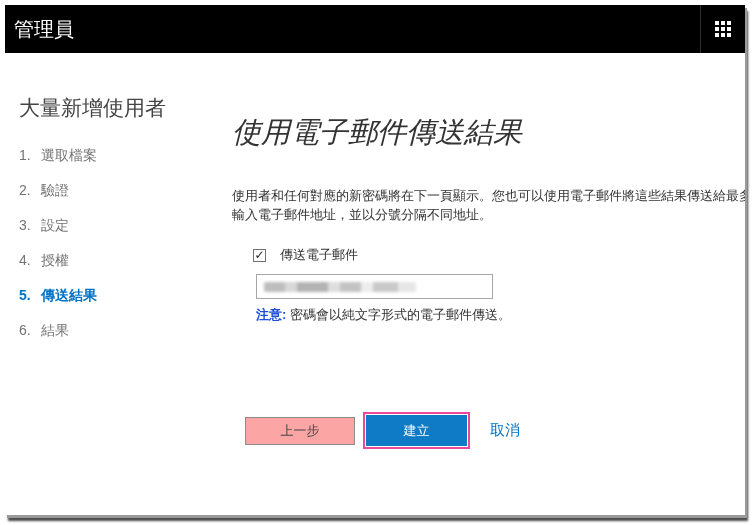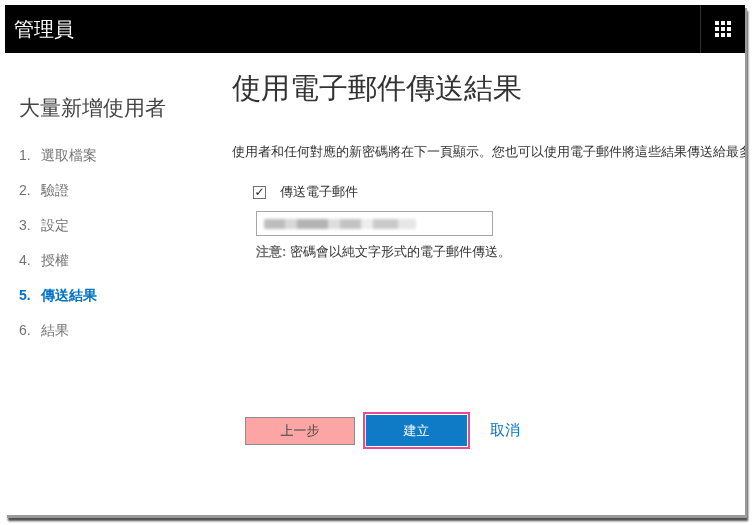--- a/index.html
+++ b/index.html
@@ -26,41 +26,41 @@
   
   .sidebar { position:absolute; left:14px; top:70px; width:200px; }
   .sidebar-title { font-size:21px; color:#444444; font-weight:400; line-height:26px;margin-top:20px; }
   .steps { list-style:none; margin-top:26px; }
   .steps li { display:flex; font-size:14px; color:#737373; line-height:16px; margin-bottom:19px; }
   .steps li .num { width:22px; }
   .steps li.active { color:#0072c6; font-weight:bold; }
 
   
   .main { position:absolute; left:227px; top:0; width:513px; height:510px; overflow:hidden; }
-  .main h1 { margin-top:66px; font-size:29px; font-weight:300; color:#333333;
-             line-height:34px; white-space:nowrap; }
+  .main h1 { margin-top:110px; font-size:29px; font-weight:300; color:#333333;
+             line-height:34px; white-space:nowrap;font-style:italic; }
   .desc { margin-top:37px; font-size:13px; color:#333333; line-height:19px; }
   .desc p { white-space:nowrap; }
 
   .form-block { margin-left:21px; margin-top:22px; }
   .cb-row { display:flex; align-items:center; }
   .checkbox { width:13px; height:13px; border:1px solid #707070; background:#ffffff;
               font-size:12px; line-height:11px; text-align:center; color:#1a1a1a; cursor:pointer; }
   .cb-label { margin-left:14px; font-size:13px; color:#333333; }
 
   .email-input { margin-top:10px; margin-left:3px; width:237px; height:25px;
                  border:1px solid #a6a6a6; background:#ffffff;
                  display:flex; align-items:center; cursor:text; }
   .blur-blob { margin-left:7px; width:152px; height:10px; border-radius:2px;
                background:linear-gradient(90deg,#bdbdbd 0 14%,#d8d8d8 14% 22%,#b3b3b3 22% 42%,
                           #dedede 42% 50%,#c3c3c3 50% 64%,#ededed 64% 72%,#c9c9c9 72% 88%,#e6e6e6 88% 100%);
                filter:blur(1.6px); }
 
   .note { margin-top:7px; margin-left:3px; font-size:13px; color:#333333; white-space:nowrap; }
-  .note b { font-weight:bold; color:#737373; }
+  .note b { font-weight:bold; color:#1d4ed8; }
 
   
   .actions { position:absolute; left:14px; top:407px; display:flex; align-items:center; }
   .btn-back { width:110px; height:28px; background:#fca5a5; border:1px solid #8c8c8c;
               color:#444444; font-size:13px; cursor:pointer;
               font-family:"Liberation Sans","DejaVu Sans",sans-serif; }
   .red-highlight { border:2px solid #ec4899; padding:1px; margin-left:8px; }
   .btn-create { width:101px; height:31px; background:#0f7ac5; border:1px solid #0f7ac5;
                 color:#ffffff; font-size:13px; cursor:pointer;
                 font-family:"Liberation Sans","DejaVu Sans",sans-serif; }
@@ -116,20 +116,21 @@
         <span class="label">結果</span>
       </li>
     </ol>
   </div>
 
   <div class="main">
     <h1>使用電子郵件傳送結果</h1>
 
     <div class="desc">
       <p>使用者和任何對應的新密碼將在下一頁顯示。您也可以使用電子郵件將這些結果傳送給最多 5 位收件者。</p>
+      <p>輸入電子郵件地址，並以分號分隔不同地址。</p>
     </div>
 
     <div class="form-block">
       <div class="cb-row">
         <span class="checkbox">✓</span>
         <span class="cb-label">傳送電子郵件</span>
       </div>
 
       <div class="email-input">
         <span class="blur-blob"></span>

